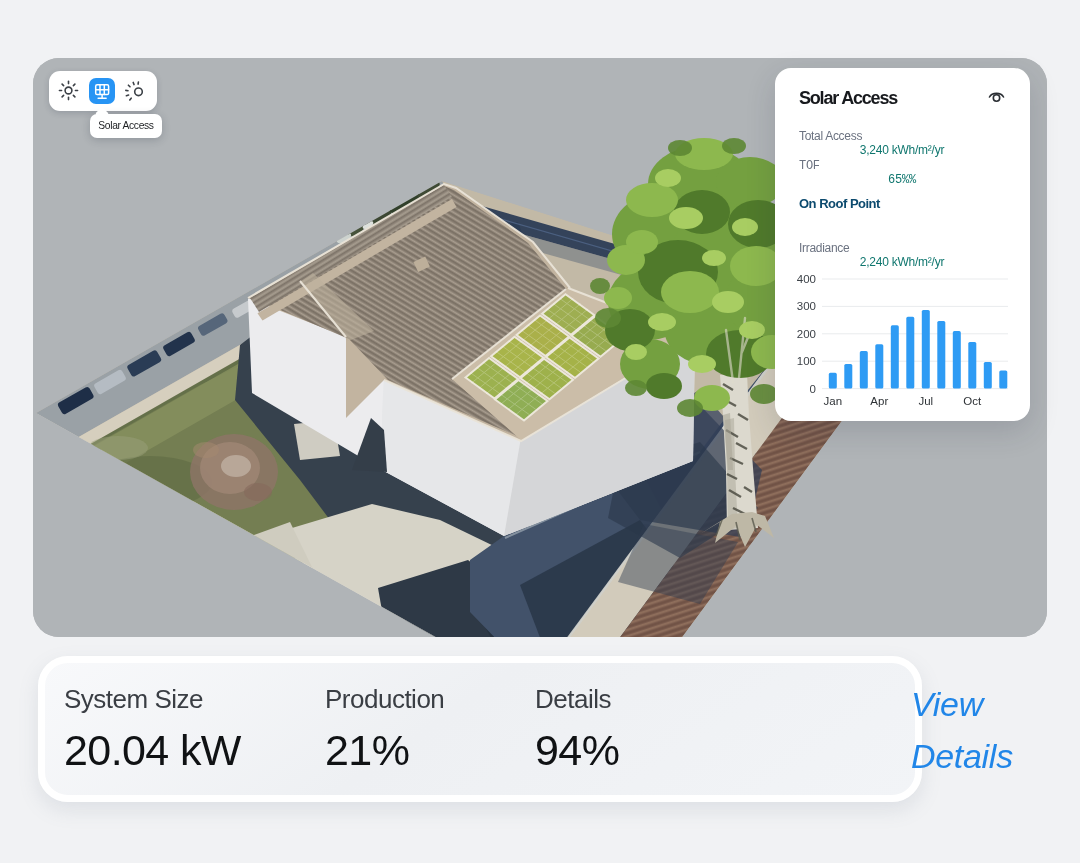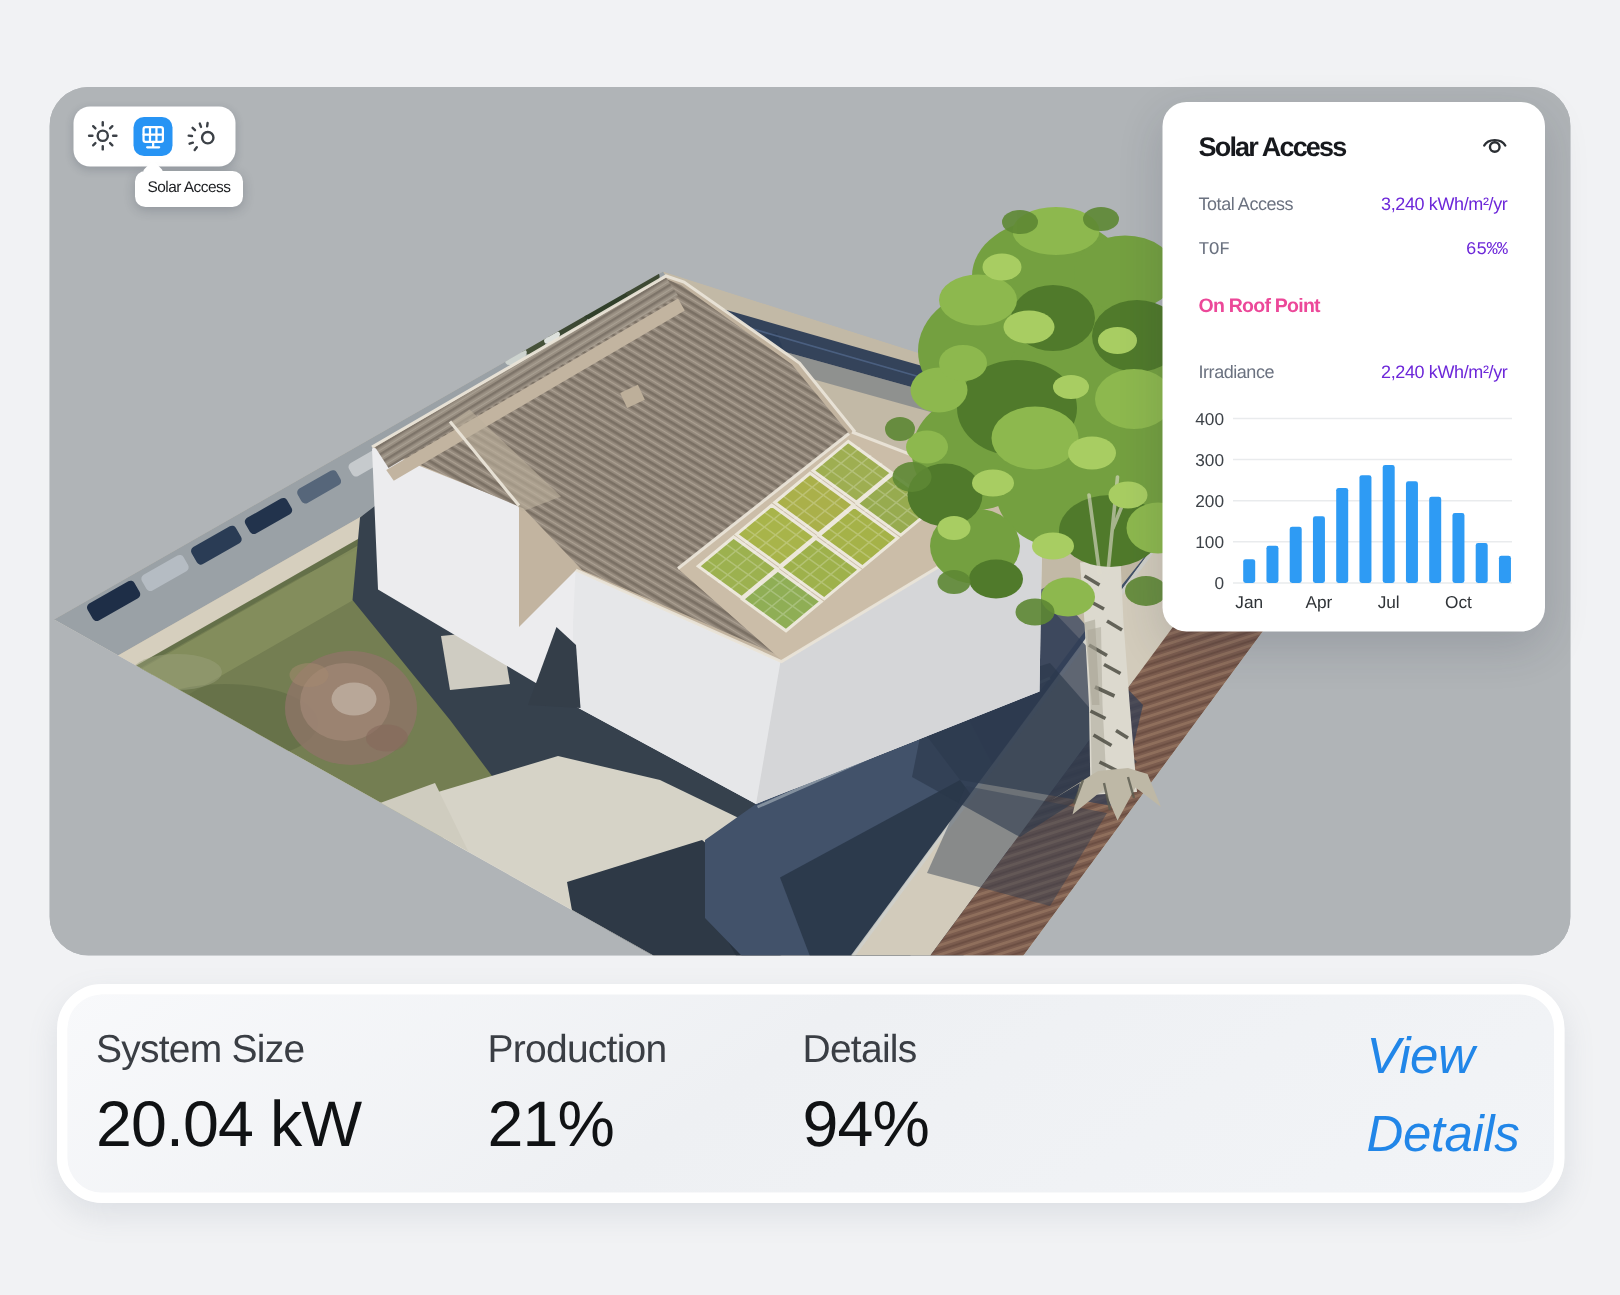--- a/index.html
+++ b/index.html
@@ -4,25 +4,25 @@
 <style>
   * { margin:0; padding:0; box-sizing:border-box; }
   html,body { width:1080px; height:863px; background:#f1f2f4; font-family:"Liberation Sans", sans-serif; overflow:hidden; }
   .scene { position:absolute; left:33px; top:58px; width:1014px; height:579px; border-radius:26px; overflow:hidden; background:#b0b4b7; }
   .toolbar { position:absolute; left:16px; top:13px; width:108px; height:40px; background:#ffffff; border-radius:11px; box-shadow:0 2px 6px rgba(30,40,60,.18); }
   .tooltip { position:absolute; left:57px; top:56px; width:72px; height:24px; background:#ffffff; border-radius:7px; box-shadow:0 2px 8px rgba(30,40,60,.22); font-size:10.3px; color:#1c1e21; text-align:center; line-height:24px; letter-spacing:-0.35px; }
   .tooltip:before { content:""; position:absolute; left:7px; top:-5px; width:10px; height:10px; background:#fff; transform:rotate(45deg); border-radius:2px; }
   .card { position:absolute; left:775px; top:68px; width:255px; height:353px; background:#ffffff; border-radius:16px; box-shadow:0 10px 30px rgba(30,40,60,.16); }
   .card-inner { position:relative; width:100%; height:100%; padding:20px 25px 0 24px; }
   .card h1 { font-size:18px; font-weight:700; color:#17191d; letter-spacing:-1.2px; }
-  .row { position:absolute; left:24px; right:25px; display:flex; justify-content:space-between; }
+  .row { position:absolute; left:24px; right:25px; display:flex; justify-content:space-between;flex-direction:column; }
   .row .lbl { font-size:12px; color:#6b7280; letter-spacing:-0.3px; }
-  .row .val { font-size:12px; color:#6d28d9; letter-spacing:-0.25px; }
-  .sect { position:absolute; left:24px; font-size:13px; font-weight:700; color:#ec4899; letter-spacing:-0.5px; }
-  .bottom-card { position:absolute; left:38px; top:656px; width:1005px; height:146px; border-radius:30px; border:7px solid #ffffff; background:linear-gradient(145deg,#f8f9fb 0%,#eef0f3 45%,#f2f4f7 100%); box-shadow:0 8px 20px rgba(120,130,150,.16); }
+  .row .val { font-size:12px; color:#0f766e; letter-spacing:-0.25px;text-align:center; }
+  .sect { position:absolute; left:24px; font-size:13px; font-weight:700; color:#0c4a6e; letter-spacing:-0.5px; }
+  .bottom-card { position:absolute; left:38px; top:656px; width:884px; height:146px; border-radius:30px; border:7px solid #ffffff; background:linear-gradient(145deg,#f8f9fb 0%,#eef0f3 45%,#f2f4f7 100%); box-shadow:0 8px 20px rgba(120,130,150,.16); }
   .bc-col { position:absolute; top:0; }
   .bc-lbl { position:absolute; top:21px; font-size:26px; color:#3a3e44; letter-spacing:-0.5px; white-space:nowrap; }
   .bc-val { position:absolute; top:63px; font-size:43px; font-weight:400; color:#101214; letter-spacing:-0.6px; white-space:nowrap; }
   .bc-link { position:absolute; left:866px; top:15px; font-size:34px; font-weight:500; color:#2186e8; line-height:52px; letter-spacing:-0.3px;font-style:italic; }
 </style>
 </head>
 <body>
 <div class="scene">
   <svg width="1014" height="579" viewBox="33 58 1014 579">
     <defs>

